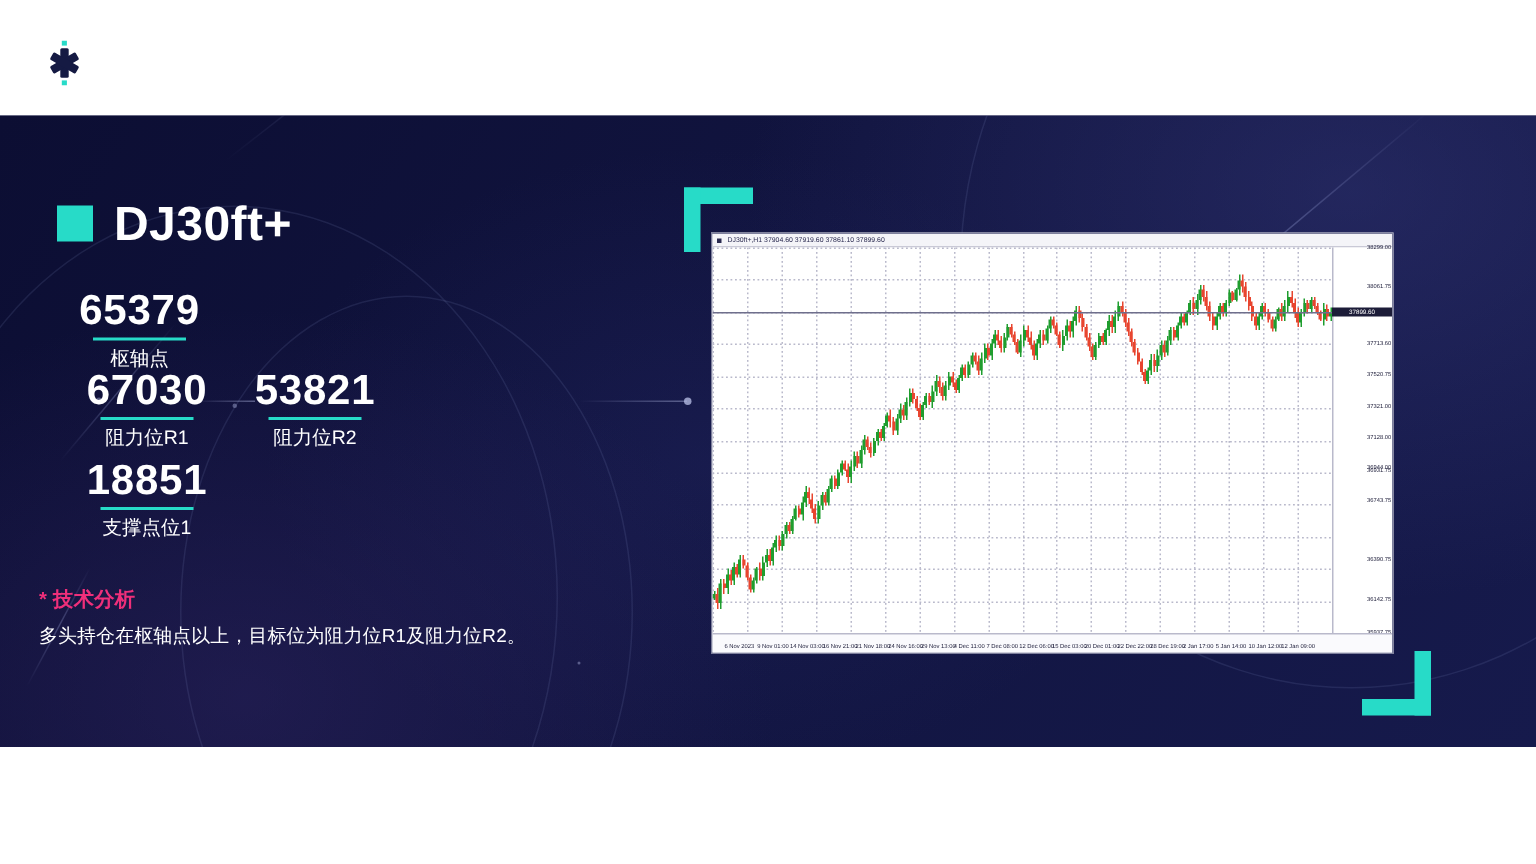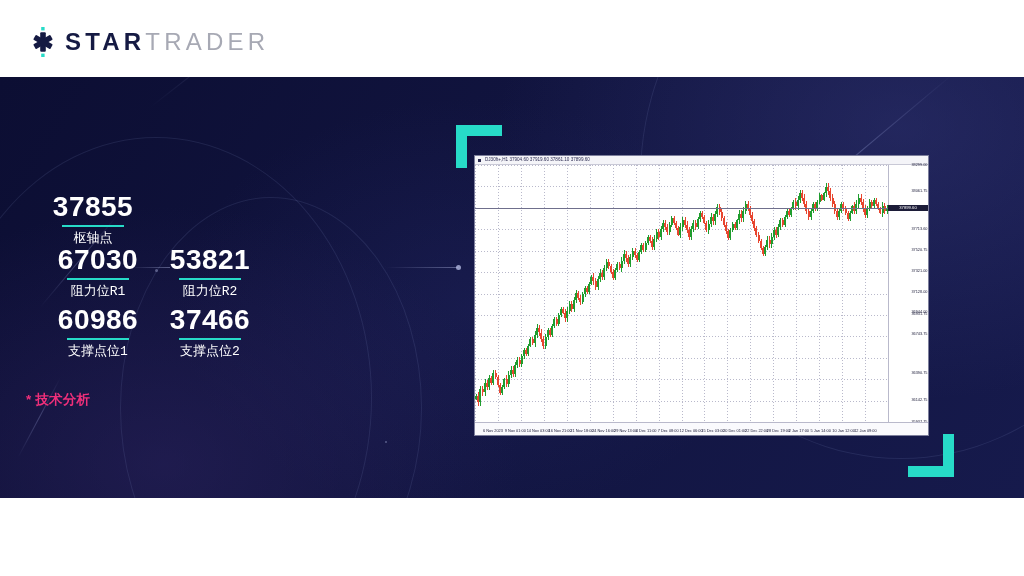--- a/index.html
+++ b/index.html
@@ -33,21 +33,21 @@
   .hline{position:absolute;height:1px;background:linear-gradient(90deg,rgba(255,255,255,0),rgba(175,182,225,.45));}
 
   
   .title-row{position:absolute;left:38px;top:133px;display:flex;align-items:center;}
   .title-sq{width:24px;height:24px;background:#27dbc8;margin-right:14px;}
   .title-txt{color:#ffffff;font-size:32px;font-weight:bold;letter-spacing:.3px;line-height:1;}
 
   .stat{position:absolute;text-align:center;}
   .stat .num{color:#ffffff;font-size:28px;font-weight:bold;letter-spacing:.5px;line-height:1.05;}
   .stat .bar{width:62px;height:2px;background:#27dbc8;margin:4px auto 5px;}
-  .stat .lbl{color:#ffffff;font-size:13px;line-height:1.1;font-family:Liberation Mono, monospace;}
+  .stat .lbl{color:#ffffff;font-size:13px;line-height:1.1;}
 
   .s-pivot{left:33px;top:192px;width:120px;}
   .s-r1{left:33px;top:245px;width:130px;}
   .s-r2{left:145px;top:245px;width:130px;}
   .s-s1{left:33px;top:305px;width:130px;}
   .s-s2{left:145px;top:305px;width:130px;}
 
   .analysis{position:absolute;left:26px;top:391px;width:370px;}
   .an-head{color:#ef2f7a;font-size:13.5px;font-weight:bold;margin-bottom:5px;letter-spacing:.2px;}
   .an-body{color:#ffffff;font-size:12.6px;line-height:1.62;letter-spacing:.1px;}
@@ -101,23 +101,20 @@
         <svg width="30" height="30" viewBox="0 0 30 30">
           <rect x="13.2" y="0" width="3.4" height="3.4" fill="#27dbc8"></rect>
           <rect x="13.2" y="26.6" width="3.4" height="3.4" fill="#27dbc8"></rect>
           <g fill="#151a43">
             <rect x="12.2" y="5.2" width="5.6" height="19.6" rx="1"></rect>
             <rect x="12.2" y="5.2" width="5.6" height="19.6" rx="1" transform="rotate(60 15 15)"></rect>
             <rect x="12.2" y="5.2" width="5.6" height="19.6" rx="1" transform="rotate(120 15 15)"></rect>
           </g>
         </svg>
       </span>
-      <span class="logo-text">
-        <span class="logo-star">STAR</span><span class="logo-trader">TRADER</span>
-      </span>
     </div>
   </div>
 
   <div class="body">
     <div class="bg-grad"></div>
 
     <div class="streak" style="left:150px;top:30px;width:300px;transform:rotate(-38deg);"></div>
 
     <div class="streak" style="left:40px;top:230px;width:120px;transform:rotate(-50deg);"></div>
     <div class="streak" style="left:18px;top:380px;width:90px;transform:rotate(-62deg);"></div>
@@ -126,50 +123,50 @@
     <div class="curve" style="left:-60px;top:60px;width:430px;height:520px;"></div>
     <div class="curve" style="left:640px;top:-180px;width:520px;height:560px;"></div>
     <div class="dot" style="left:671px;top:112px;width:9px;height:9px;"></div>
     <div class="dot" style="left:64px;top:188px;width:4px;height:4px;"></div>
     <div class="dot" style="left:155px;top:192px;width:3px;height:3px;"></div>
     <div class="dot" style="left:385px;top:364px;width:2px;height:2px;"></div>
     <div class="hline" style="left:130px;top:190px;width:40px;"></div>
     <div class="dot" style="left:456px;top:188px;width:5px;height:5px;background:rgba(190,196,235,.75);"></div>
     <div class="hline" style="left:386px;top:190px;width:72px;"></div>
 
+    <div class="title-row" style="left:38px;top:56px;">
+      <span class="title-sq"></span>
+      <span class="title-txt">DJ30ft+</span>
+    </div>
 
     <div class="stat s-pivot" style="top:115px;">
-      <div class="num">37855</div>
+      <div class="num">65379</div>
       <div class="bar"></div>
       <div class="lbl">枢轴点</div>
     </div>
     <div class="stat s-r1" style="top:168px;">
       <div class="num">67030</div>
       <div class="bar"></div>
       <div class="lbl">阻力位R1</div>
     </div>
     <div class="stat s-r2" style="top:168px;">
       <div class="num">53821</div>
       <div class="bar"></div>
       <div class="lbl">阻力位R2</div>
     </div>
     <div class="stat s-s1" style="top:228px;">
-      <div class="num">60986</div>
+      <div class="num">18851</div>
       <div class="bar"></div>
       <div class="lbl">支撑点位1</div>
     </div>
-    <div class="stat s-s2" style="top:228px;">
-      <div class="num">37466</div>
-      <div class="bar"></div>
-      <div class="lbl">支撑点位2</div>
-    </div>
 
     <div class="analysis" style="top:314px;">
       <div class="an-head">* 技术分析</div>
       <div class="an-body">
+        <div>多头持仓在枢轴点以上，目标位为阻力位R1及阻力位R2。</div>
       </div>
     </div>
 
     <div class="bracket" style="left:456px;top:48px;width:46px;height:11px;"></div>
     <div class="bracket" style="left:456px;top:48px;width:11px;height:43px;"></div>
     <div class="bracket" style="left:943px;top:357px;width:11px;height:43px;"></div>
     <div class="bracket" style="left:908px;top:389px;width:46px;height:11px;"></div>
 
     <div class="chart" style="left:474px;top:78px;">
       <div class="chart-head">

